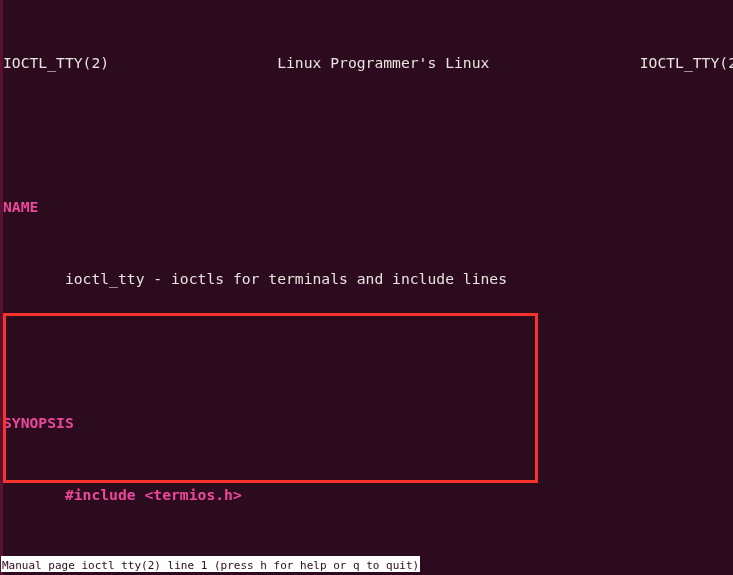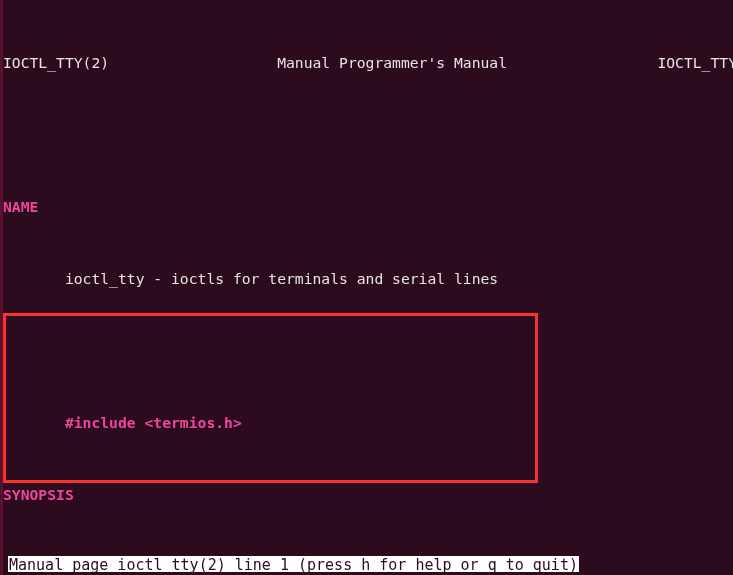--- a/index.html
+++ b/index.html
@@ -67,55 +67,55 @@
     height: 170px;
     border: 3px solid #f8322c;
     box-sizing: border-box;
     background: transparent;
     z-index: 4;
     pointer-events: none;
   }
 
   #status-bar {
     position: absolute;
-    left: 8px;
+    left: 1px;
     top: 556px;
     height: 16px;
     background: #ffffff;
     color: #2d0b1f;
     font-family: "DejaVu Sans Mono", "Liberation Mono", monospace;
-    font-size: 15px;
+    font-size: 11px;
     line-height: 19px;
     white-space: pre;
     padding: 0 1px;
     z-index: 6;
   }
 </style>
 </head>
 <body>
 
 <div id="terminal">
 
   <div id="left-edge"></div>
 
   <div id="pager-content">
 
-    <span class="ln"><span>IOCTL_TTY(2)</span><span>                   </span><span>Manual Programmer's Manual</span><span>                 </span><span>IOCTL_TTY(2)</span></span>
+    <span class="ln"><span>IOCTL_TTY(2)</span><span>                   </span><span>Linux Programmer's Linux</span><span>                 </span><span>IOCTL_TTY(2)</span></span>
 
     <span class="ln"> </span>
 
     <span class="ln"><b>NAME</b></span>
 
-    <span class="ln">       <span>ioctl_tty - ioctls for terminals and serial lines</span></span>
+    <span class="ln">       <span>ioctl_tty - ioctls for terminals and include lines</span></span>
 
     <span class="ln"> </span>
 
+    <span class="ln"><b>SYNOPSIS</b></span>
+
     <span class="ln">       <b>#include &lt;termios.h&gt;</b></span>
-
-    <span class="ln"><b>SYNOPSIS</b></span>
 
     <span class="ln"> </span>
 
     
 
     
 
     
 
     

